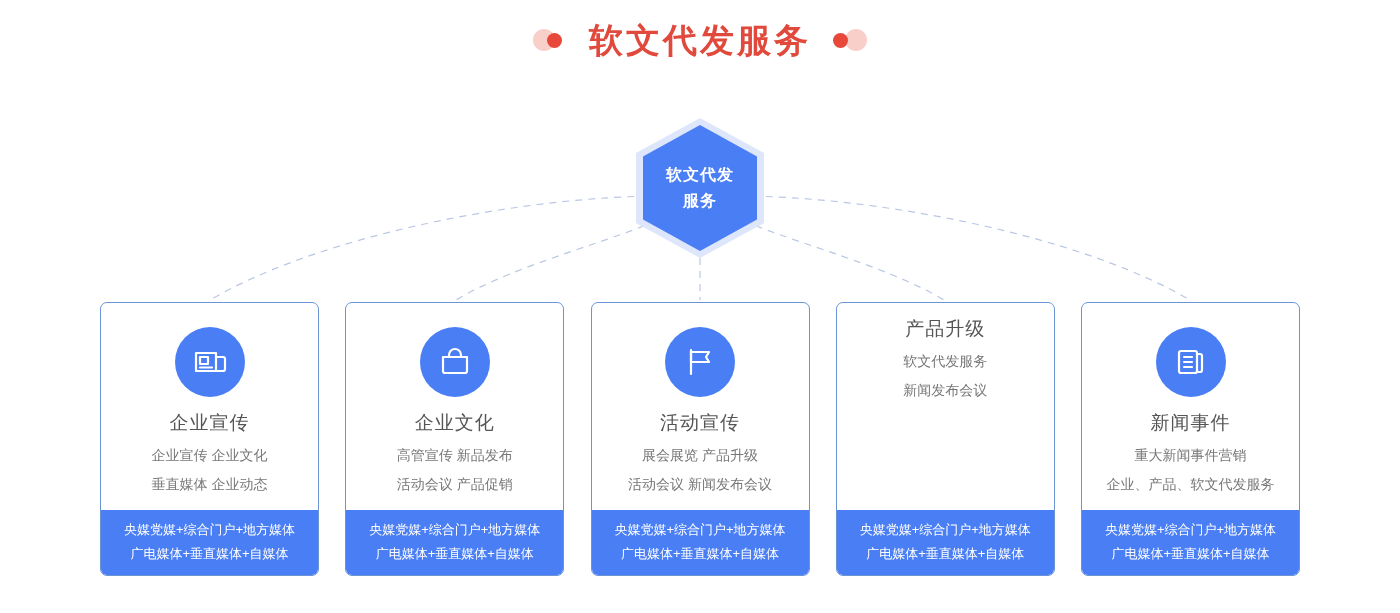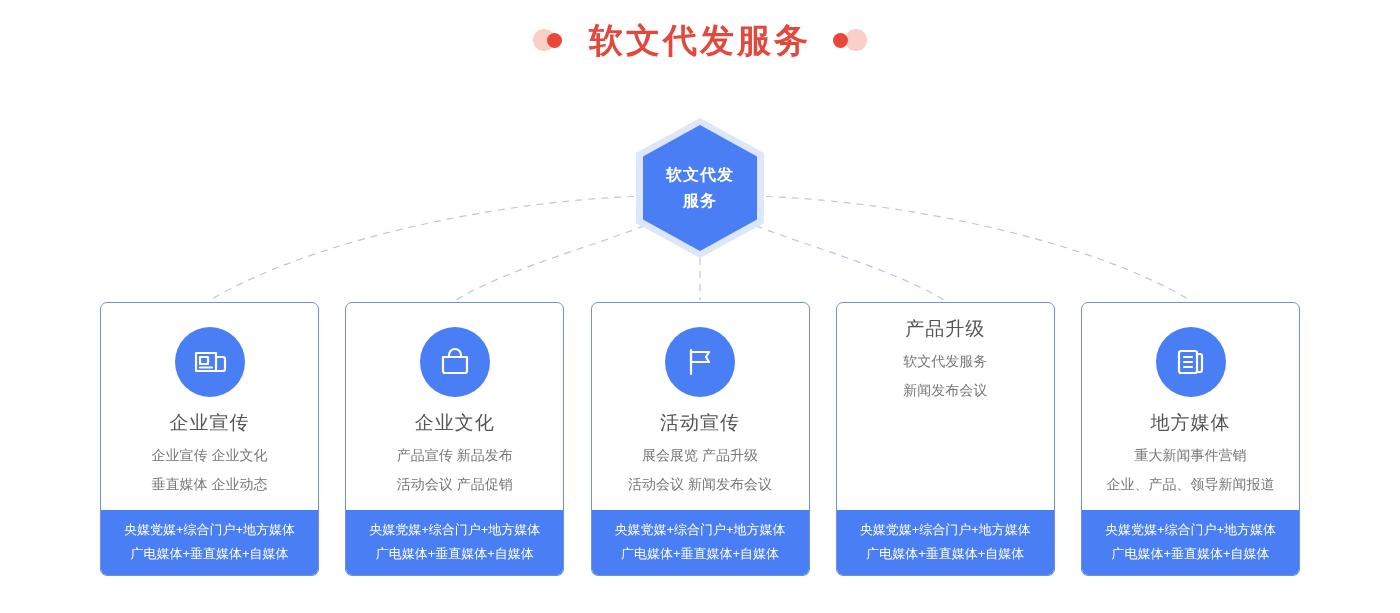--- a/index.html
+++ b/index.html
@@ -236,21 +236,21 @@
   <div class="card">
     <div class="icon-circle">
       <svg width="40" height="40" viewBox="0 0 40 40">
         <g fill="none" stroke="#ffffff" stroke-width="2.2" stroke-linejoin="round" stroke-linecap="round">
           <path d="M8,15 h24 v14 a2,2 0 0 1 -2,2 h-20 a2,2 0 0 1 -2,-2 z"></path>
           <path d="M14,15 v-2 a6,6 0 0 1 12,0 v2"></path>
         </g>
       </svg>
     </div>
     <div class="card-title">企业文化</div>
-    <div class="card-sub first">产品宣传  新品发布</div>
+    <div class="card-sub first">高管宣传  新品发布</div>
     <div class="card-sub">活动会议  产品促销</div>
     <div class="card-spacer"></div>
     <div class="card-footer">
       <span class="footer-line">央媒党媒+综合门户+地方媒体</span>
       <span class="footer-line">广电媒体+垂直媒体+自媒体</span>
     </div>
   </div>
 
   <div class="card">
     <div class="icon-circle">
@@ -287,23 +287,23 @@
       <svg width="40" height="40" viewBox="0 0 40 40">
         <g fill="none" stroke="#ffffff" stroke-width="2.2" stroke-linejoin="round" stroke-linecap="round">
           <rect x="8" y="9" width="18" height="22" rx="2"></rect>
           <path d="M26,12 h3 a2,2 0 0 1 2,2 v14 a2,2 0 0 1 -2,2 h-3"></path>
           <path d="M13,15 h8"></path>
           <path d="M13,20 h8"></path>
           <path d="M13,25 h8"></path>
         </g>
       </svg>
     </div>
-    <div class="card-title">地方媒体</div>
+    <div class="card-title">新闻事件</div>
     <div class="card-sub first">重大新闻事件营销</div>
-    <div class="card-sub">企业、产品、领导新闻报道</div>
+    <div class="card-sub">企业、产品、软文代发服务</div>
     <div class="card-spacer"></div>
     <div class="card-footer">
       <span class="footer-line">央媒党媒+综合门户+地方媒体</span>
       <span class="footer-line">广电媒体+垂直媒体+自媒体</span>
     </div>
   </div>
 
 </div>
 
 </body></html>

